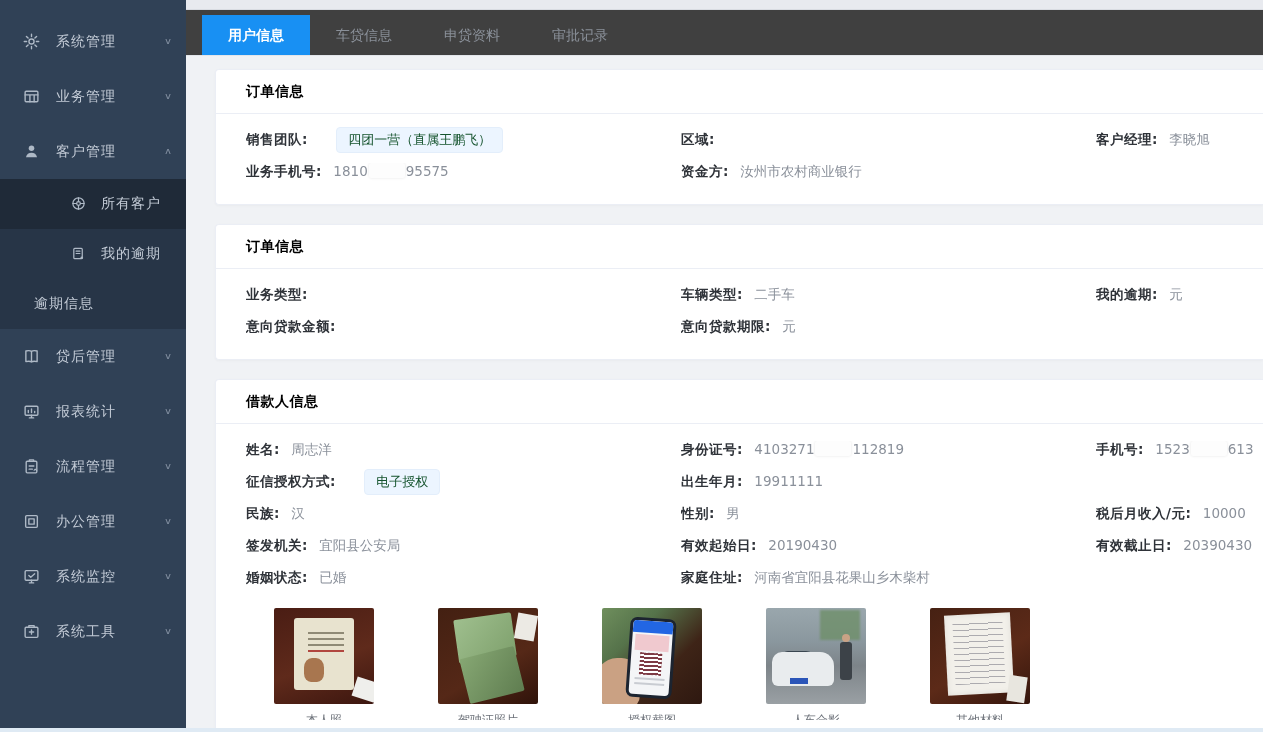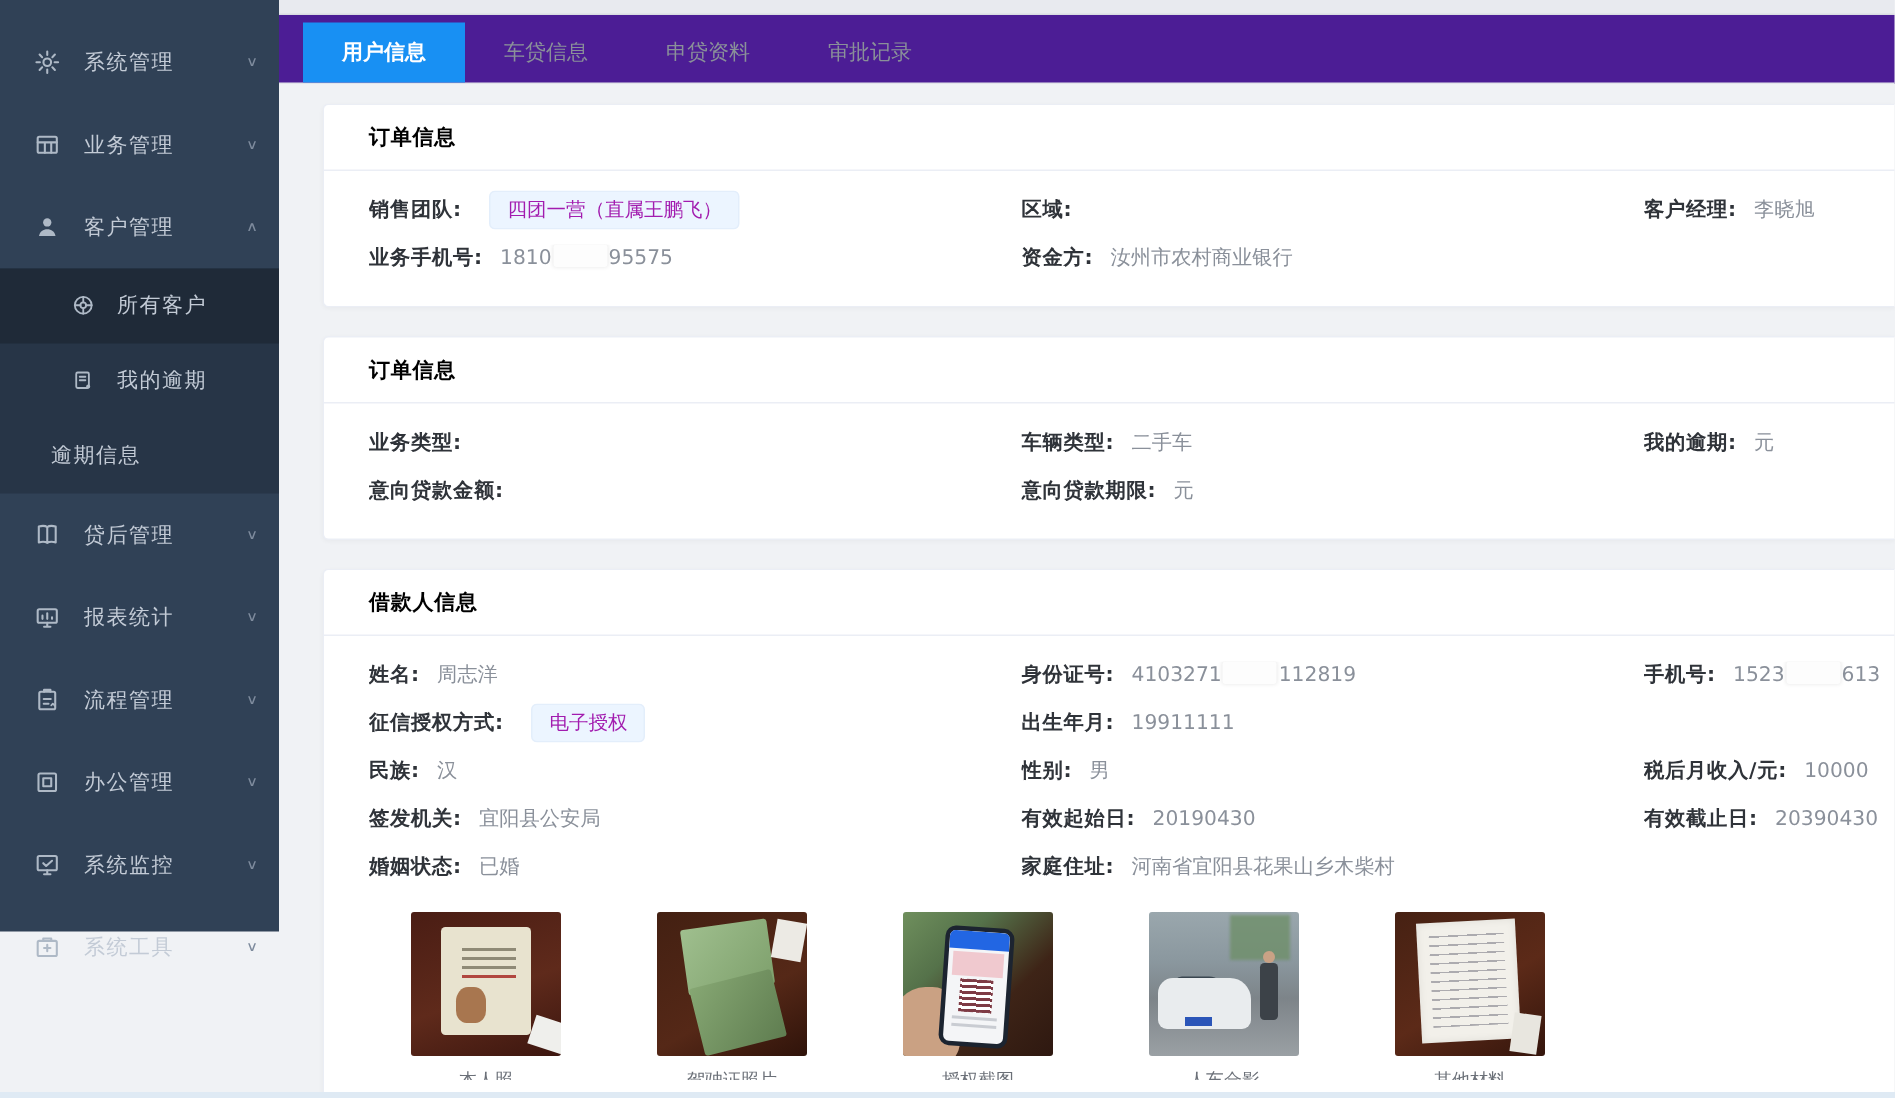--- a/index.html
+++ b/index.html
@@ -1,61 +1,61 @@
 <!DOCTYPE html>
 <html><head>
 <meta charset="utf-8">
 <style>
   * { margin:0; padding:0; box-sizing:border-box; }
   html,body { width:1263px; height:732px; overflow:hidden; background:#f0f2f5;
     font-family:"DejaVu Sans","Liberation Sans",sans-serif; font-size:14px; }
 
   
-  .sidebar { position:fixed; left:0; top:0; width:186px; height:621px;
+  .sidebar { position:fixed; left:0; top:0; width:186px; height:732px;
     background:#304156; padding-top:14px; z-index:10; }
   .side-item { height:55px; display:flex; align-items:center; padding:0 14px 0 22px;
     color:#c3cbd6; cursor:pointer; }
   .side-item .mi { width:18px; height:18px; margin-right:16px; flex:0 0 18px;
     color:#aeb9c6; display:flex; align-items:center; justify-content:center; }
   .side-item .mi svg { width:17px; height:17px; stroke:#aeb9c6; fill:none;
     stroke-width:1.3; stroke-linecap:round; stroke-linejoin:round; }
   .side-item .lbl { flex:1; font-size:14px; letter-spacing:1px; }
   .side-item .chev { color:#7e8b9d; font-size:11px; transform:scaleY(.8); }
   .submenu { background:#273547; }
-  .sub-item { height:50px; display:flex; align-items:center; padding-left:48px;
+  .sub-item { height:50px; display:flex; align-items:center; padding-left:71px;
     color:#c3cbd6; cursor:pointer; font-size:14px; letter-spacing:1px; }
   .sub-item.active { background:#1f2a38; }
   .sub-item .mi { width:16px; height:16px; margin-right:14px; }
   .sub-item .mi svg { width:15px; height:15px; stroke:#aeb9c6; fill:none;
     stroke-width:1.3; stroke-linecap:round; stroke-linejoin:round; }
   .sub-item.noicon { padding-left:34px; }
 
   
   .main { position:absolute; left:186px; top:0; width:1077px; height:732px;
     background:#f0f2f5; }
   .topstrip { height:10px; background:#e8eaef; border-bottom:1px solid #d9dce2; }
-  .tabbar { height:46px; background:#4c1d95; border-bottom:1px solid #e2e5ea;
+  .tabbar { height:46px; background:#404040; border-bottom:1px solid #e2e5ea;
     display:flex; align-items:flex-end; padding-left:16px; }
   .tab { height:40px; line-height:40px; padding:0 26px; font-size:14px;
     color:#8a9099; cursor:pointer; background:transparent; }
   .tab.active { background:#1890f3; color:#fff; font-weight:bold; }
 
   .cards { padding:13px 0 0 16px; }
   .card { background:#fff; border:1px solid #ebeef5; border-right:none;
     border-radius:4px 0 0 4px; margin:0 0 19px 13px; box-shadow:0 1px 3px rgba(0,0,0,.03); }
   .card-hd { padding:13px 20px 12px 30px; font-size:14px; font-weight:bold;
     color:#000000; border-bottom:1px solid #ebeef5; letter-spacing:.5px; }
   .card-bd { padding:10px 10px 16px 30px; }
   .frow { display:grid; grid-template-columns:435px 415px 1fr; align-items:center;
     min-height:32px; }
   .fcell { white-space:nowrap; overflow:hidden; }
   .flabel { font-weight:bold; color:#2f3339; font-size:13.5px; letter-spacing:.5px; }
   .fval { color:#8a909a; font-size:13.5px; margin-left:7px; }
-  .tag { display:inline-block; margin-left:14px; padding:3px 11px; font-size:13px;
-    color:#a21caf; background:#ecf5ff; border:1px solid #e3eefb; border-radius:4px; }
+  .tag { display:inline-block; margin-left:24px; padding:3px 11px; font-size:13px;
+    color:#14532d; background:#ecf5ff; border:1px solid #e3eefb; border-radius:4px; }
   .censor { display:inline-block; width:36px; height:15px; background:#fdfdfd;
     box-shadow:0 0 3px rgba(0,0,0,.10); border-radius:2px; vertical-align:-2px;
     margin:0 1px; }
 
   
   .photo-row { display:flex; gap:64px; margin:14px 0 0 28px; }
   .photo-cell { width:100px; }
   .photo { width:100px; height:96px; position:relative; overflow:hidden;
     border-radius:2px; cursor:pointer; }
   .photo-label { margin-top:8px; height:8px; overflow:hidden; text-align:center;

